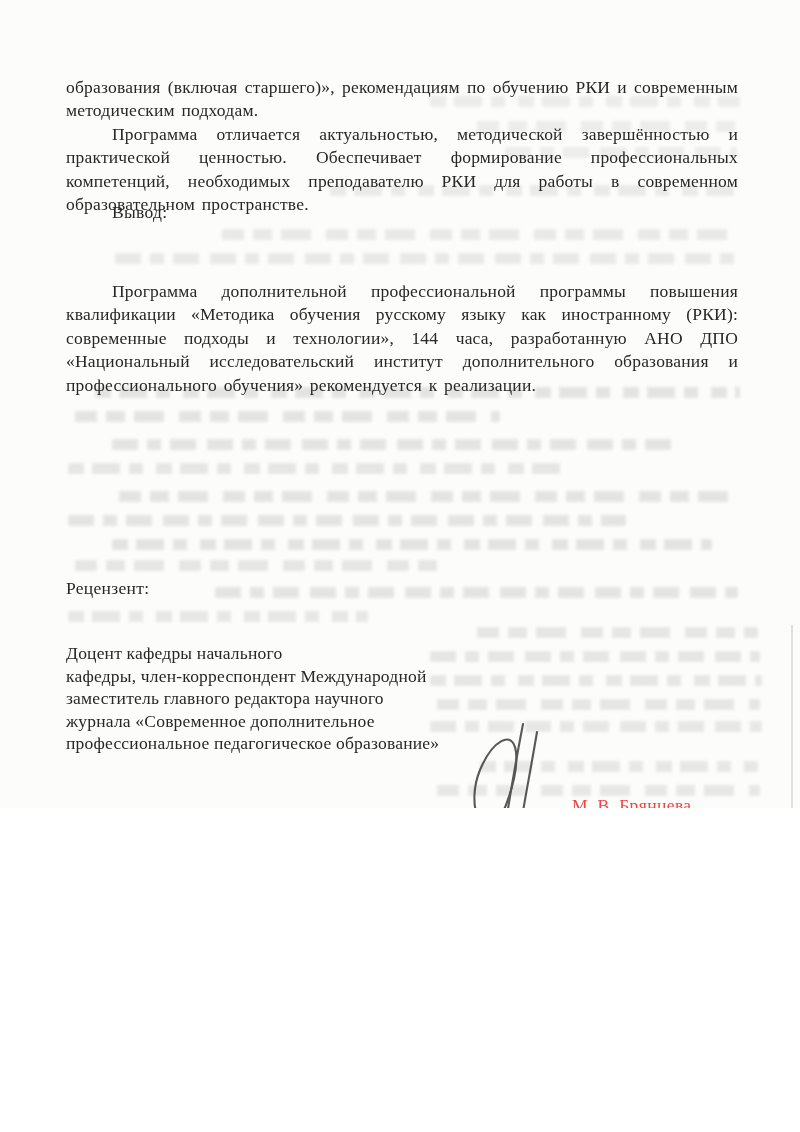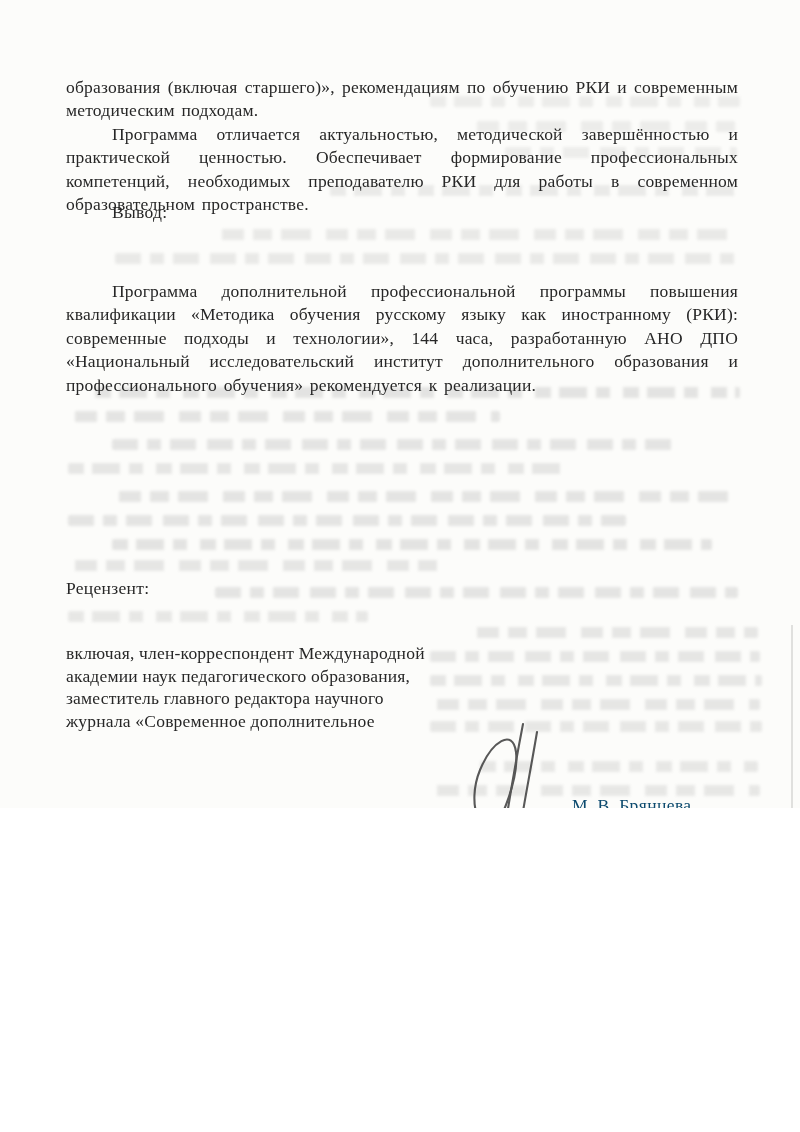--- a/index.html
+++ b/index.html
@@ -12,21 +12,21 @@
     color:#262626;
     padding-left:39px;
   }
   
   .doc{position:absolute;left:66px;width:672px;font-size:17.5px;line-height:23.5px;
        text-align:justify;letter-spacing:.2px;word-spacing:2px;color:#272727;}
   .indent{text-indent:46px;}
   .label{position:absolute;font-size:17.5px;color:#272727;letter-spacing:.3px;}
   .reviewer{position:absolute;left:66px;top:642px;font-size:17.5px;line-height:22.6px;
             letter-spacing:.2px;color:#272727;width:420px;}
-  .name{position:absolute;left:572px;top:795px;font-size:17.5px;color:#0c4a6e;letter-spacing:.4px;}
+  .name{position:absolute;left:572px;top:795px;font-size:17.5px;color:#ef4444;letter-spacing:.4px;}
   .dateline{position:absolute;left:66px;top:864px;font-size:17.5px;color:#6d28d9;letter-spacing:.5px;}
 
   
   .bleed{position:absolute;height:11px;border-radius:2px;filter:blur(1.7px);pointer-events:none;}
   .bl-a{background:repeating-linear-gradient(90deg,#6f6f6f 0 16px,transparent 16px 24px,#6f6f6f 24px 52px,transparent 52px 61px,#6f6f6f 61px 75px,transparent 75px 88px);}
   .bl-b{background:repeating-linear-gradient(90deg,transparent 0 7px,#6f6f6f 7px 29px,transparent 29px 38px,#6f6f6f 38px 57px,transparent 57px 66px,#6f6f6f 66px 96px,transparent 96px 104px);}
   .bl-c{background:repeating-linear-gradient(90deg,#6f6f6f 0 26px,transparent 26px 35px,#6f6f6f 35px 49px,transparent 49px 58px,#6f6f6f 58px 84px,transparent 84px 95px);}
 
   
   .hand{position:absolute;font-family:"DejaVu Serif", serif;font-style:italic;
@@ -85,24 +85,25 @@
   <div class="bleed bl-a" style="left:75px;top:850px;width:565px;opacity:.13"></div>
   <div class="bleed bl-b" style="left:330px;top:874px;width:290px;opacity:.12"></div>
   <div class="bleed bl-c" style="left:600px;top:898px;width:150px;opacity:.11"></div>
 
   <p class="doc" style="top:58px">образования (включая старшего)», рекомендациям по обучению РКИ и современным методическим подходам.</p>
   <p class="doc indent" style="top:105px">Программа отличается актуальностью, методической завершённостью и практической ценностью. Обеспечивает формирование профессиональных компетенций, необходимых преподавателю РКИ для работы в современном образовательном пространстве.</p>
   <div class="label" style="left:112px;top:202px">Вывод:</div>
   <p class="doc indent" style="top:262px">Программа дополнительной профессиональной программы повышения квалификации «Методика обучения русскому языку как иностранному (РКИ): современные подходы и технологии», 144 часа, разработанную АНО ДПО «Национальный исследовательский институт дополнительного образования и профессионального обучения» рекомендуется к реализации.</p>
   <div class="label" style="left:66px;top:578px">Рецензент:</div>
   <div class="reviewer">
-      <div>включая, член-корреспондент Международной</div>
-      <div>академии наук педагогического образования,</div>
+      <div>Доцент кафедры начального</div>
+      <div>кафедры, член-корреспондент Международной</div>
       <div>заместитель главного редактора научного</div>
       <div>журнала «Современное дополнительное</div>
+      <div>профессиональное педагогическое образование»</div>
     </div>
   <div class="name">М. В. Брянцева</div>
   <div class="dateline">«___» _____________ 20__ г.</div>
 
   <svg class="sig-svg" width="130" height="215" viewBox="0 0 130 215">
     <g fill="none" stroke="#3c3c3c" stroke-width="2.1" stroke-linecap="round">
       <path d="M52 118 C 30 134 16 96 30 62 C 42 33 63 20 66 44 C 69 70 52 112 40 127"></path>
       <path d="M73 16 C 66 52 58 100 54 126"></path>
       <path d="M87 24 C 82 54 74 96 70 121"></path>
       <path d="M70 121 C 76 105 89 101 89 115 C 89 128 74 137 67 128"></path>

